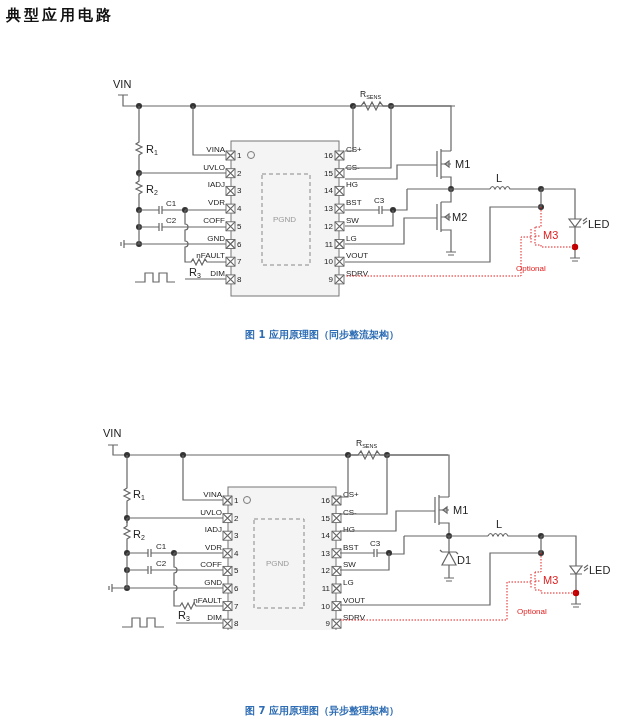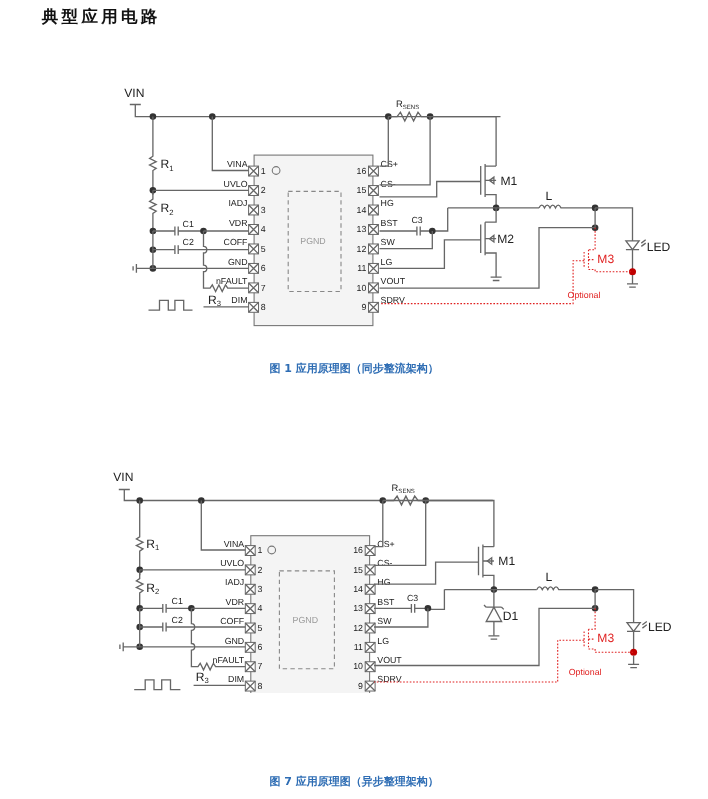--- a/index.html
+++ b/index.html
@@ -1,17 +1,17 @@
 <!DOCTYPE html>
 <html><head>
 <meta charset="utf-8">
 <style>
   html, body { margin:0; padding:0; background:#ffffff; }
   body { width:644px; height:726px; position:relative; overflow:hidden; font-family:"DejaVu Sans", sans-serif; }
-  .section-title { position:absolute; left:6px; top:6px; font-family:"DejaVu Serif", serif; font-weight:bold; font-size:15px; color:#111; letter-spacing:3px;margin-left:32px; }
+  .section-title { position:absolute; left:6px; top:6px; font-family:"DejaVu Serif", serif; font-weight:bold; font-size:15px; color:#111; letter-spacing:3px; }
   .caption { position:absolute; left:0; width:644px; text-align:center; font-family:"DejaVu Sans", sans-serif; font-weight:bold; font-size:10px; color:#2e6db4; }
   #cap1 { top:328px; }
   #cap2 { top:704px; }
   svg.schem { position:absolute; left:0; width:644px; }
   #fig1 { top:70px; height:230px; }
   #fig2 { top:420px; height:210px; }
   .w { stroke:#666; stroke-width:1.2; fill:none; }
   .r { stroke:#e02020; stroke-width:1; fill:none; stroke-dasharray:1.5 1.5; }
   .dot { fill:#333; }
   .rdot { fill:#c00000; }

